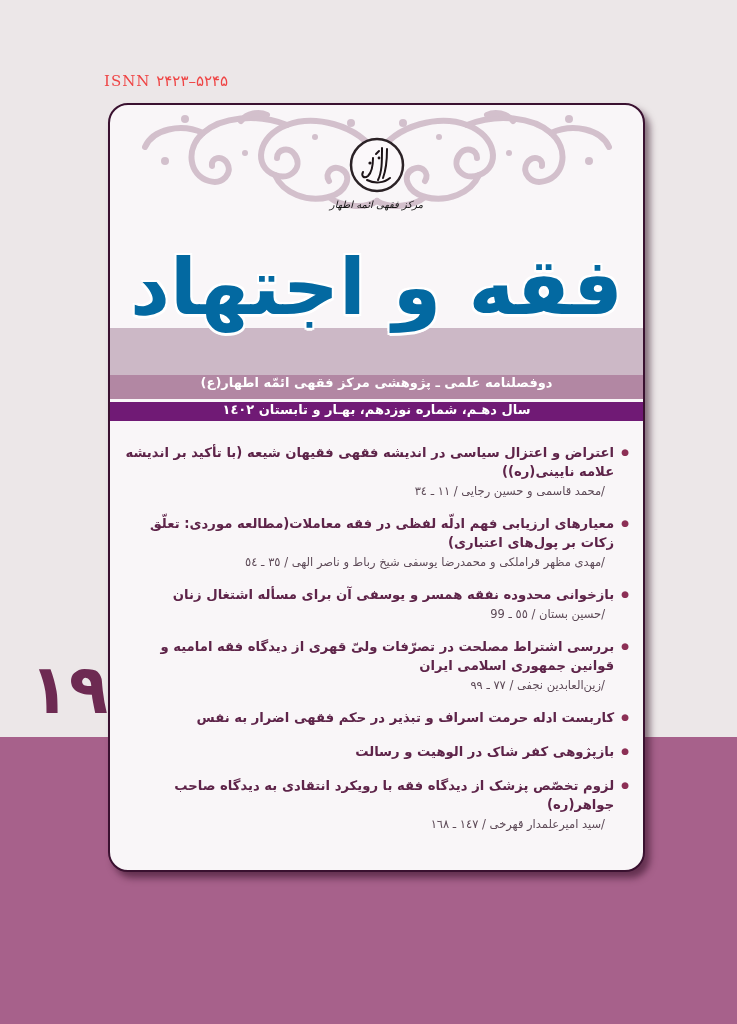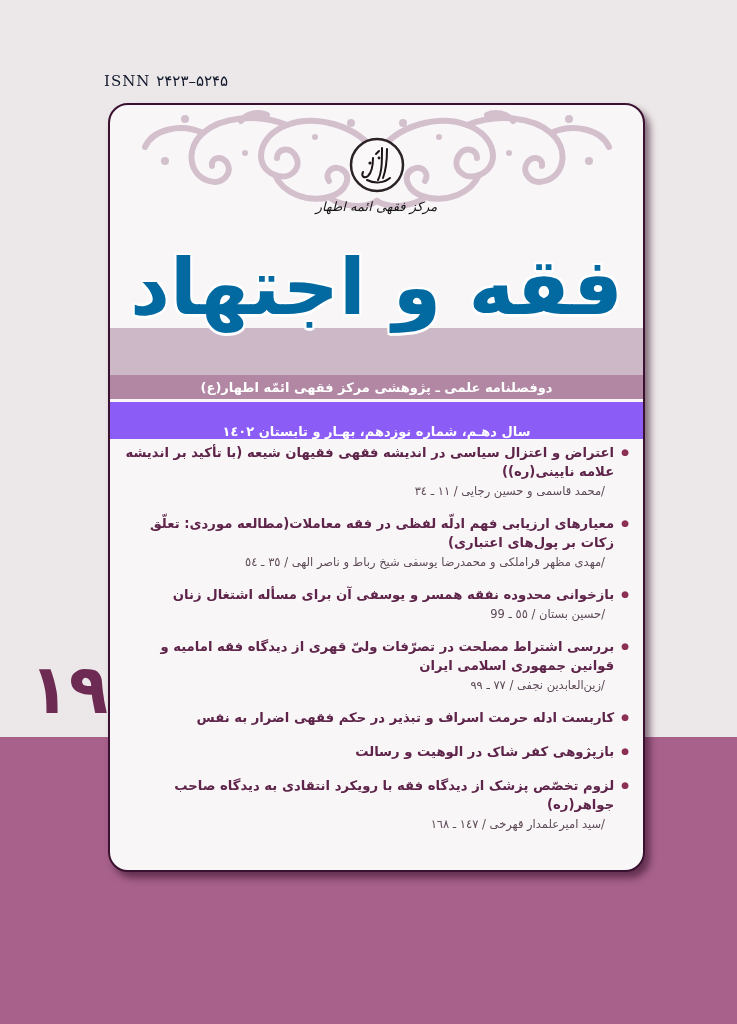--- a/index.html
+++ b/index.html
@@ -5,61 +5,61 @@
   * { margin:0; padding:0; box-sizing:border-box; }
   html,body { width:737px; height:1024px; }
   body {
     font-family:"DejaVu Sans", sans-serif;
     background:linear-gradient(to bottom, #ece7e8 0, #ece7e8 737px, #a7618b 737px, #a7618b 100%);
     position:relative; overflow:hidden;
   }
   .issn {
     position:absolute; left:104px; top:72px;
     font-family:"DejaVu Serif", serif;
-    font-size:15px; color:#0f172a; letter-spacing:1px;
+    font-size:15px; color:#ef4444; letter-spacing:1px;
   }
   .issue-number {
     position:absolute; left:30px; top:652px;
     font-size:64px; font-weight:bold; color:#6d2a52;
     transform:scaleY(1.08);
   }
   .card {
     position:absolute; left:108px; top:103px; width:537px; height:769px;
     background:#f9f6f8;
     border:2px solid #3a1130; border-radius:20px;
     box-shadow:5px 6px 7px rgba(43,10,31,0.55);
     overflow:hidden;
   }
   .ornament-wrap { position:absolute; top:4px; left:0; width:100%; text-align:center; }
   .logo-circle {
     position:absolute; top:31px; left:50%; transform:translateX(-50%);
     width:58px; height:58px;
   }
   .publisher-name {
     position:absolute; top:94px; left:0; width:100%;
-    text-align:center; font-size:13px; color:#141414;
+    text-align:center; font-size:10px; color:#141414;
     font-style:italic; letter-spacing:1px;
   }
   .journal-title {
     position:absolute; top:134px; left:0; width:100%;
     text-align:center; direction:rtl;
     font-size:78px; font-weight:bold; color:#0369a1; line-height:1.25;
     text-shadow:-2px -2px 0 #fff, 2px -2px 0 #fff, -2px 2px 0 #fff, 2px 2px 0 #fff, 0 3px 0 #fff;
     z-index:3; letter-spacing:-2px;
   }
   .band-pale   { position:absolute; top:223px; left:0; width:100%; height:47px; background:#ccb8c6; z-index:1; }
   .band-medium {
     position:absolute; top:270px; left:0; width:100%; height:24px; background:#b287a3; z-index:2;
-    display:flex; align-items:center; justify-content:center;
+    display:flex; align-items:flex-start; justify-content:center;
     color:#fff; font-weight:bold; font-size:13px; direction:rtl;
   }
   .band-gap  { position:absolute; top:294px; left:0; width:100%; height:3px; background:#f9f6f8; z-index:2; }
   .band-dark {
-    position:absolute; top:297px; left:0; width:100%; height:37px; background:#8b5cf6; z-index:2;
-    display:flex; align-items:flex-end; justify-content:center;
+    position:absolute; top:297px; left:0; width:100%; height:19px; background:#701a75; z-index:2;
+    display:flex; align-items:flex-start; justify-content:center;
     color:#fff; font-weight:bold; font-size:13px; direction:rtl;
   }
   .toc { position:absolute; top:338px; right:14px; left:14px; direction:rtl; }
   .toc-item { margin-bottom:15px; }
   .toc-title-row { display:flex; align-items:flex-start; gap:7px; direction:rtl; }
   .bullet {
     color:#8c2f55; font-size:9px; line-height:19px; flex:0 0 auto;
   }
   .toc-title {
     font-size:13.2px; font-weight:bold; color:#5e2449; line-height:19px;

